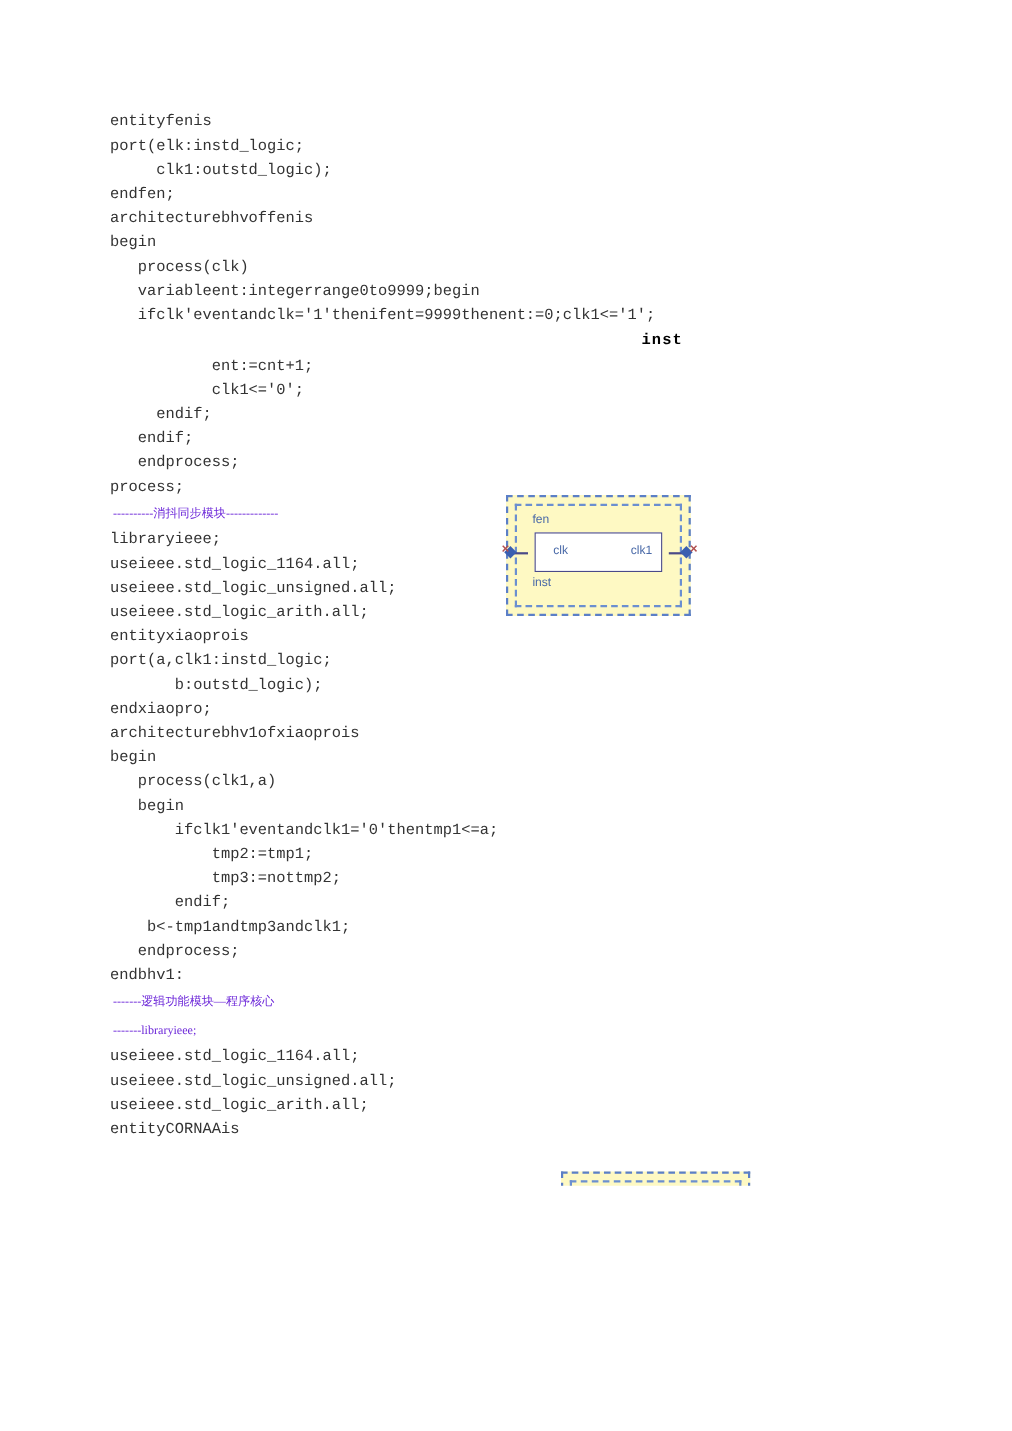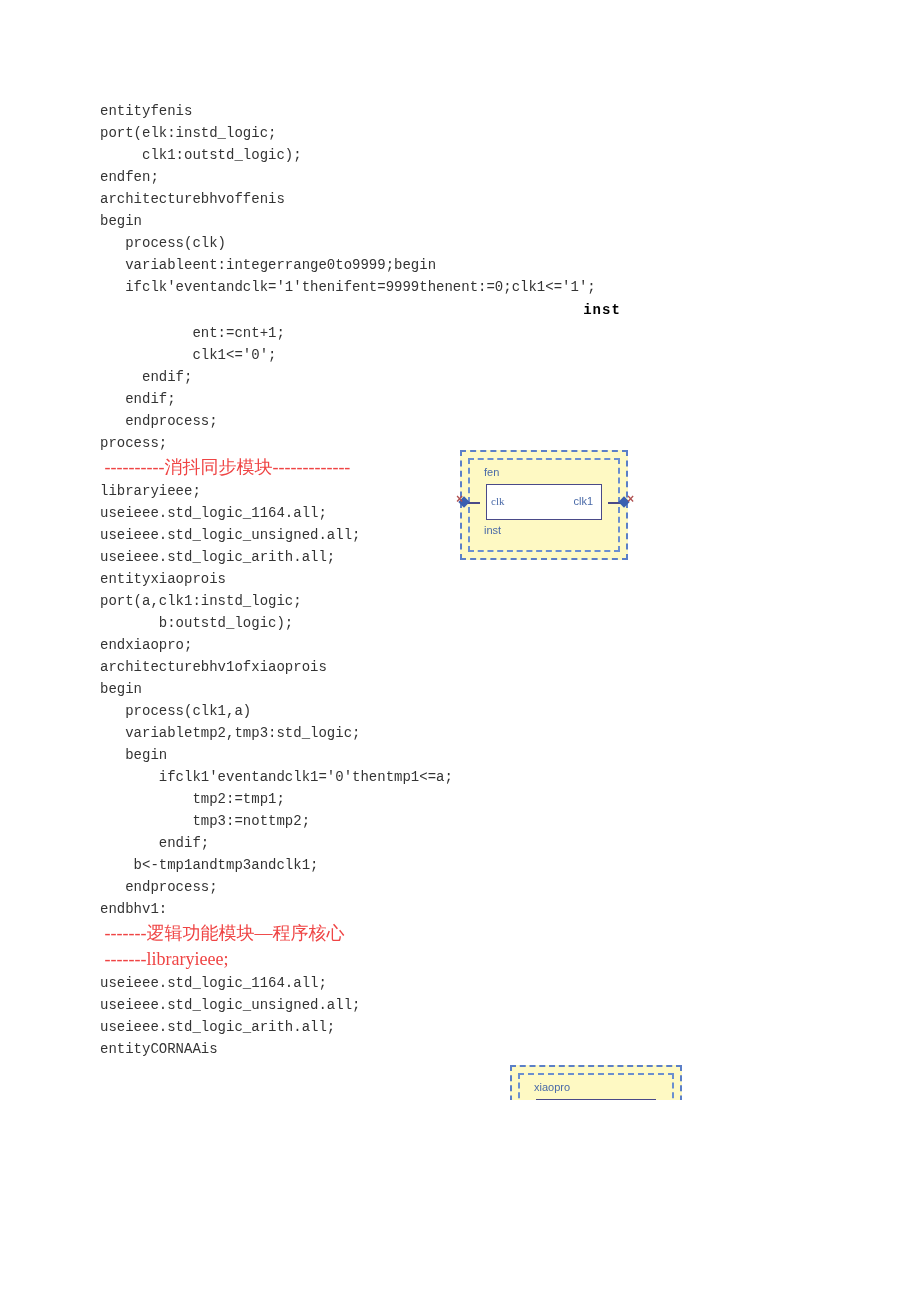--- a/index.html
+++ b/index.html
@@ -21,23 +21,23 @@
     font-family: "Consolas", "Courier New", monospace;
   }
   .else-line {
     text-align: center;
     font-weight: bold;
     padding: 4px 0 4px 260px;
     letter-spacing: 1px;
   }
   .heading {
     font-family: "SimSun", serif;
-    font-size: 18px;
+    font-size: 11px;
     line-height: 26px;
-    color: #ef4444;
+    color: #6d28d9;
     white-space: pre;
   }
   .diagram {
     position: absolute;
     border: 2px dashed #5b7fc7;
     background: #fef9c3;
     box-sizing: border-box;
     padding: 6px;
   }
   .diagram-inner {
@@ -128,21 +128,20 @@
     <div class="code-line">useieee.std_logic_1164.all;</div>
     <div class="code-line">useieee.std_logic_unsigned.all;</div>
     <div class="code-line">useieee.std_logic_arith.all;</div>
     <div class="code-line">entityxiaoprois</div>
     <div class="code-line">port(a,clk1:instd_logic;</div>
     <div class="code-line">       b:outstd_logic);</div>
     <div class="code-line">endxiaopro;</div>
     <div class="code-line">architecturebhv1ofxiaoprois</div>
     <div class="code-line">begin</div>
     <div class="code-line">   process(clk1,a)</div>
-    <div class="code-line">   variabletmp2,tmp3:std_logic;</div>
     <div class="code-line">   begin</div>
     <div class="code-line">       ifclk1'eventandclk1='0'thentmp1&lt;=a;</div>
     <div class="code-line">           tmp2:=tmp1;</div>
     <div class="code-line">           tmp3:=nottmp2;</div>
     <div class="code-line">       endif;</div>
     <div class="code-line">    b&lt;-tmp1andtmp3andclk1;</div>
     <div class="code-line">   endprocess;</div>
     <div class="code-line">endbhv1:</div>
   </div>
 
@@ -153,21 +152,21 @@
     <div class="code-line">useieee.std_logic_1164.all;</div>
     <div class="code-line">useieee.std_logic_unsigned.all;</div>
     <div class="code-line">useieee.std_logic_arith.all;</div>
     <div class="code-line">entityCORNAAis</div>
   </div>
 
   <div class="diagram" style="top:450px; left:460px; width:168px; height:110px;">
     <div class="diagram-inner">
       <div class="mod-name">fen</div>
       <div class="module-box" style="height:34px;">
-        <span class="port-label" style="left:4px; top:10px;font-family:Liberation Serif, serif;">clk</span>
+        <span class="port-label" style="left:16px; top:10px;">clk</span>
         <span class="port-label" style="right:8px; top:10px;">clk1</span>
       </div>
       <div class="inst-name">inst</div>
       <div class="wire" style="left:-6px; top:42px; width:16px;"></div>
       <div class="wire" style="right:-6px; top:42px; width:16px;"></div>
       <div class="pin" style="left:-10px; top:38px;"></div>
       <div class="pin-x" style="left:-14px; top:36px;">×</div>
       <div class="pin" style="right:-10px; top:38px;"></div>
       <div class="pin-x" style="right:-18px; top:36px;">×</div>
     </div>

